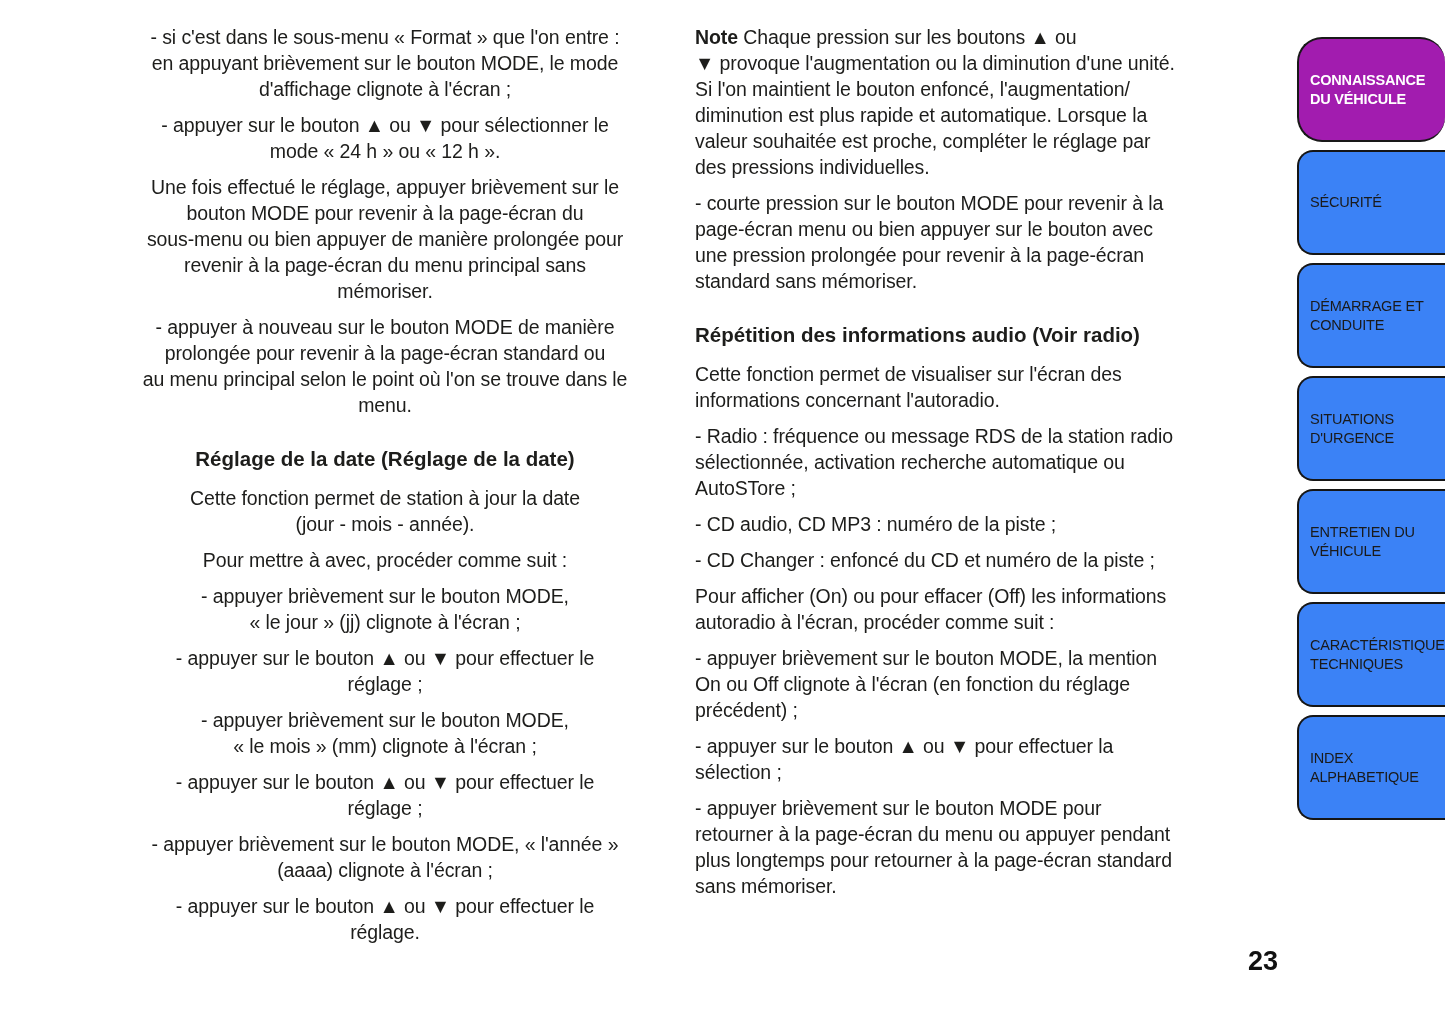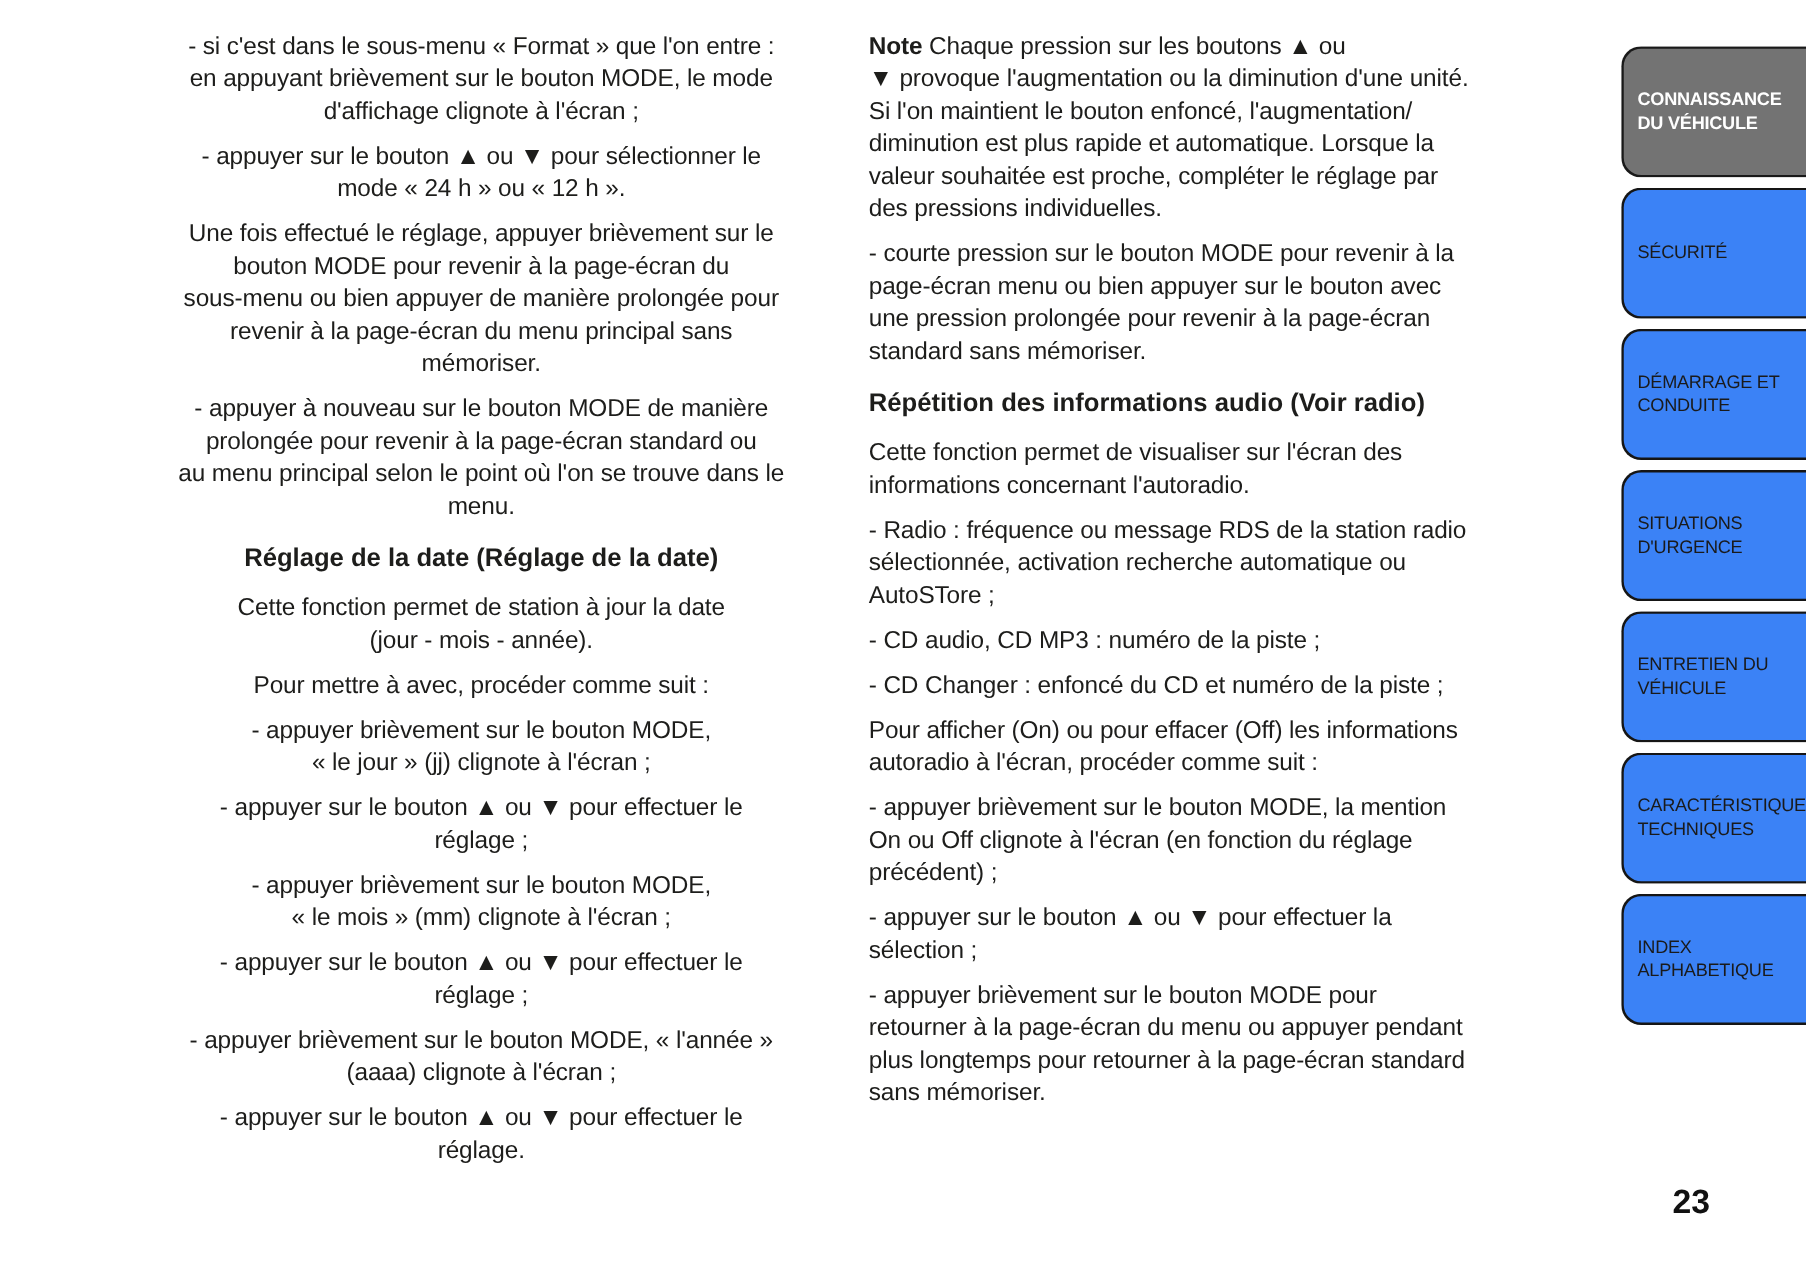--- a/index.html
+++ b/index.html
@@ -12,37 +12,37 @@
   .col-left{left:83px;width:604px;text-align:center;}
   .col-right{left:695px;width:600px;}
   .para{
     white-space:pre-wrap;
     font-size:19.5px;line-height:26px;letter-spacing:-0.1px;
     margin:0 0 10px 0;
   }
   .para b{font-weight:700;}
   .heading{
     font-size:20.5px;line-height:26px;font-weight:700;
-    margin:16px 0 13px 0;
+    margin:28px 0 13px 0;
   }
   .sidebar{position:absolute;left:1297px;top:37px;width:148px;}
   .tab{
     box-sizing:border-box;height:105px;margin-bottom:8px;
     background:#3b82f6;border:2px solid #151515;border-right:none;
     border-radius:16px 0 0 16px;
     display:flex;align-items:center;
     padding:6px 4px 6px 11px;
     font-size:14.5px;line-height:1.3;letter-spacing:-0.2px;
     color:#1a1a1a;text-transform:uppercase;
   }
   .tab.active{
-    background:#737373;border-color:#191919;color:#ffffff;font-weight:700;
+    background:#a21caf;border-color:#191919;color:#ffffff;font-weight:700;border-radius:25px;
   }
   .page-number{
-    position:absolute;left:1338px;top:946px;width:60px;
+    position:absolute;left:1248px;top:946px;width:60px;
     font-size:27px;font-weight:700;color:#111;
   }
 </style>
 </head>
 <body>
 
 <div class="col col-left" id="col-left">
     <p class="para">- si c'est dans le sous-menu « Format » que l'on entre :
 en appuyant brièvement sur le bouton MODE, le mode
 d'affichage clignote à l'écran ;</p>

